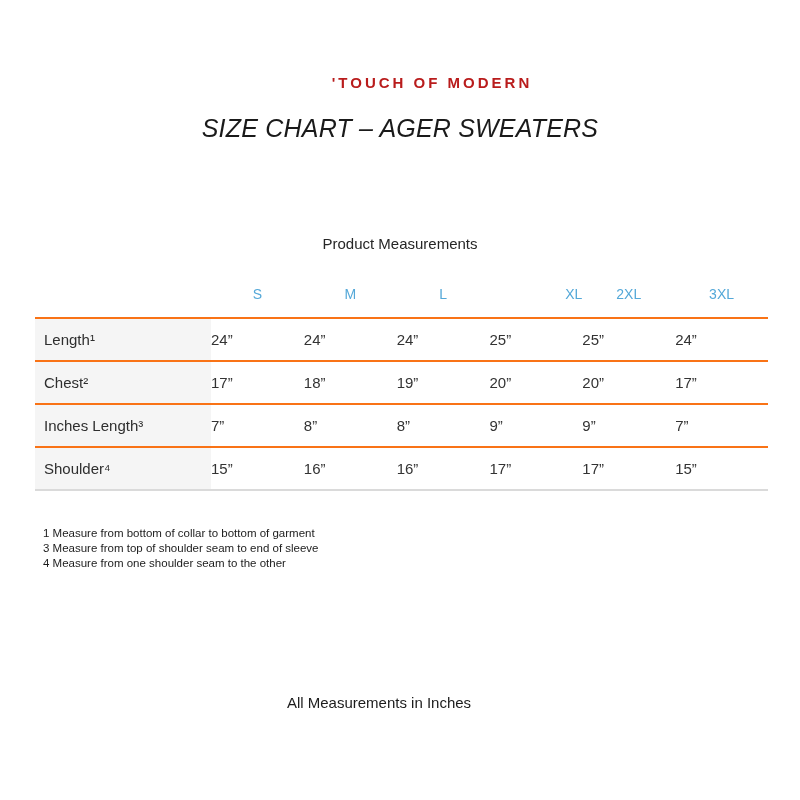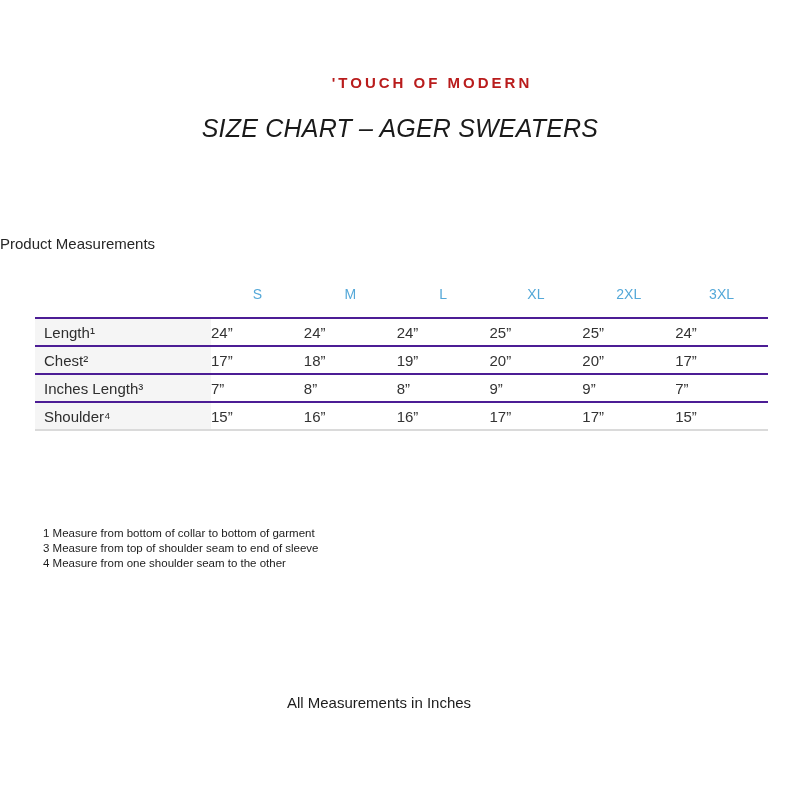--- a/index.html
+++ b/index.html
@@ -26,21 +26,21 @@
     position: absolute; top: 114px; left: 0; width: 100%;
     text-align: center;
     font-size: 25px; font-weight: 400;
     color: #1a1a1a;
     letter-spacing: 0.2px;
     white-space: nowrap;
     font-style: italic;
   }
   .table-caption {
     position: absolute; top: 235px; left: 0; width: 100%;
-    text-align: left;
+    text-align: center;
     font-size: 15px; font-weight: 400;
     color: #262626;
   }
 
   table.size-chart {
     position: absolute; top: 270px; left: 35px;
     width: 733px;
     border-collapse: collapse;
     table-layout: fixed;
     font-size: 15px;
@@ -48,22 +48,22 @@
   table.size-chart col.label-col { width: 176px; }
   table.size-chart th {
     height: 48px;
     font-weight: 400;
     font-size: 14px;
     text-align: center;
     vertical-align: middle;
     border: none;
   }
   table.size-chart tbody tr {
-    height: 28px;
-    border-top: 2px solid #4c1d95;
+    height: 43px;
+    border-top: 2px solid #f97316;
   }
   table.size-chart tbody tr:last-child {
     border-bottom: 2px solid #dadada;
   }
   table.size-chart td { vertical-align: middle; color: #333; }
   table.size-chart td.row-label {
     background: #f5f5f5;
     text-align: left;
     padding-left: 9px;
     color: #2e2e2e;
@@ -105,21 +105,21 @@
         <col>
         <col>
         <col>
     </colgroup>
     <thead>
       <tr>
           <th></th>
           <th style="color: rgb(84, 168, 216);">S</th>
           <th style="color: rgb(84, 168, 216);">M</th>
           <th style="color: rgb(84, 168, 216);">L</th>
-          <th style="color: rgb(84, 168, 216);">XL</th>
+          <th style="color: rgb(84, 168, 216); text-align: right;">XL</th>
           <th style="color: rgb(84, 168, 216);">2XL</th>
           <th style="color: rgb(84, 168, 216);">3XL</th>
         </tr>
     </thead>
     <tbody>
         <tr>
           <td class="row-label">Length¹</td>
           <td class="cell-value">24”</td>
           <td class="cell-value">24”</td>
           <td class="cell-value">24”</td>

